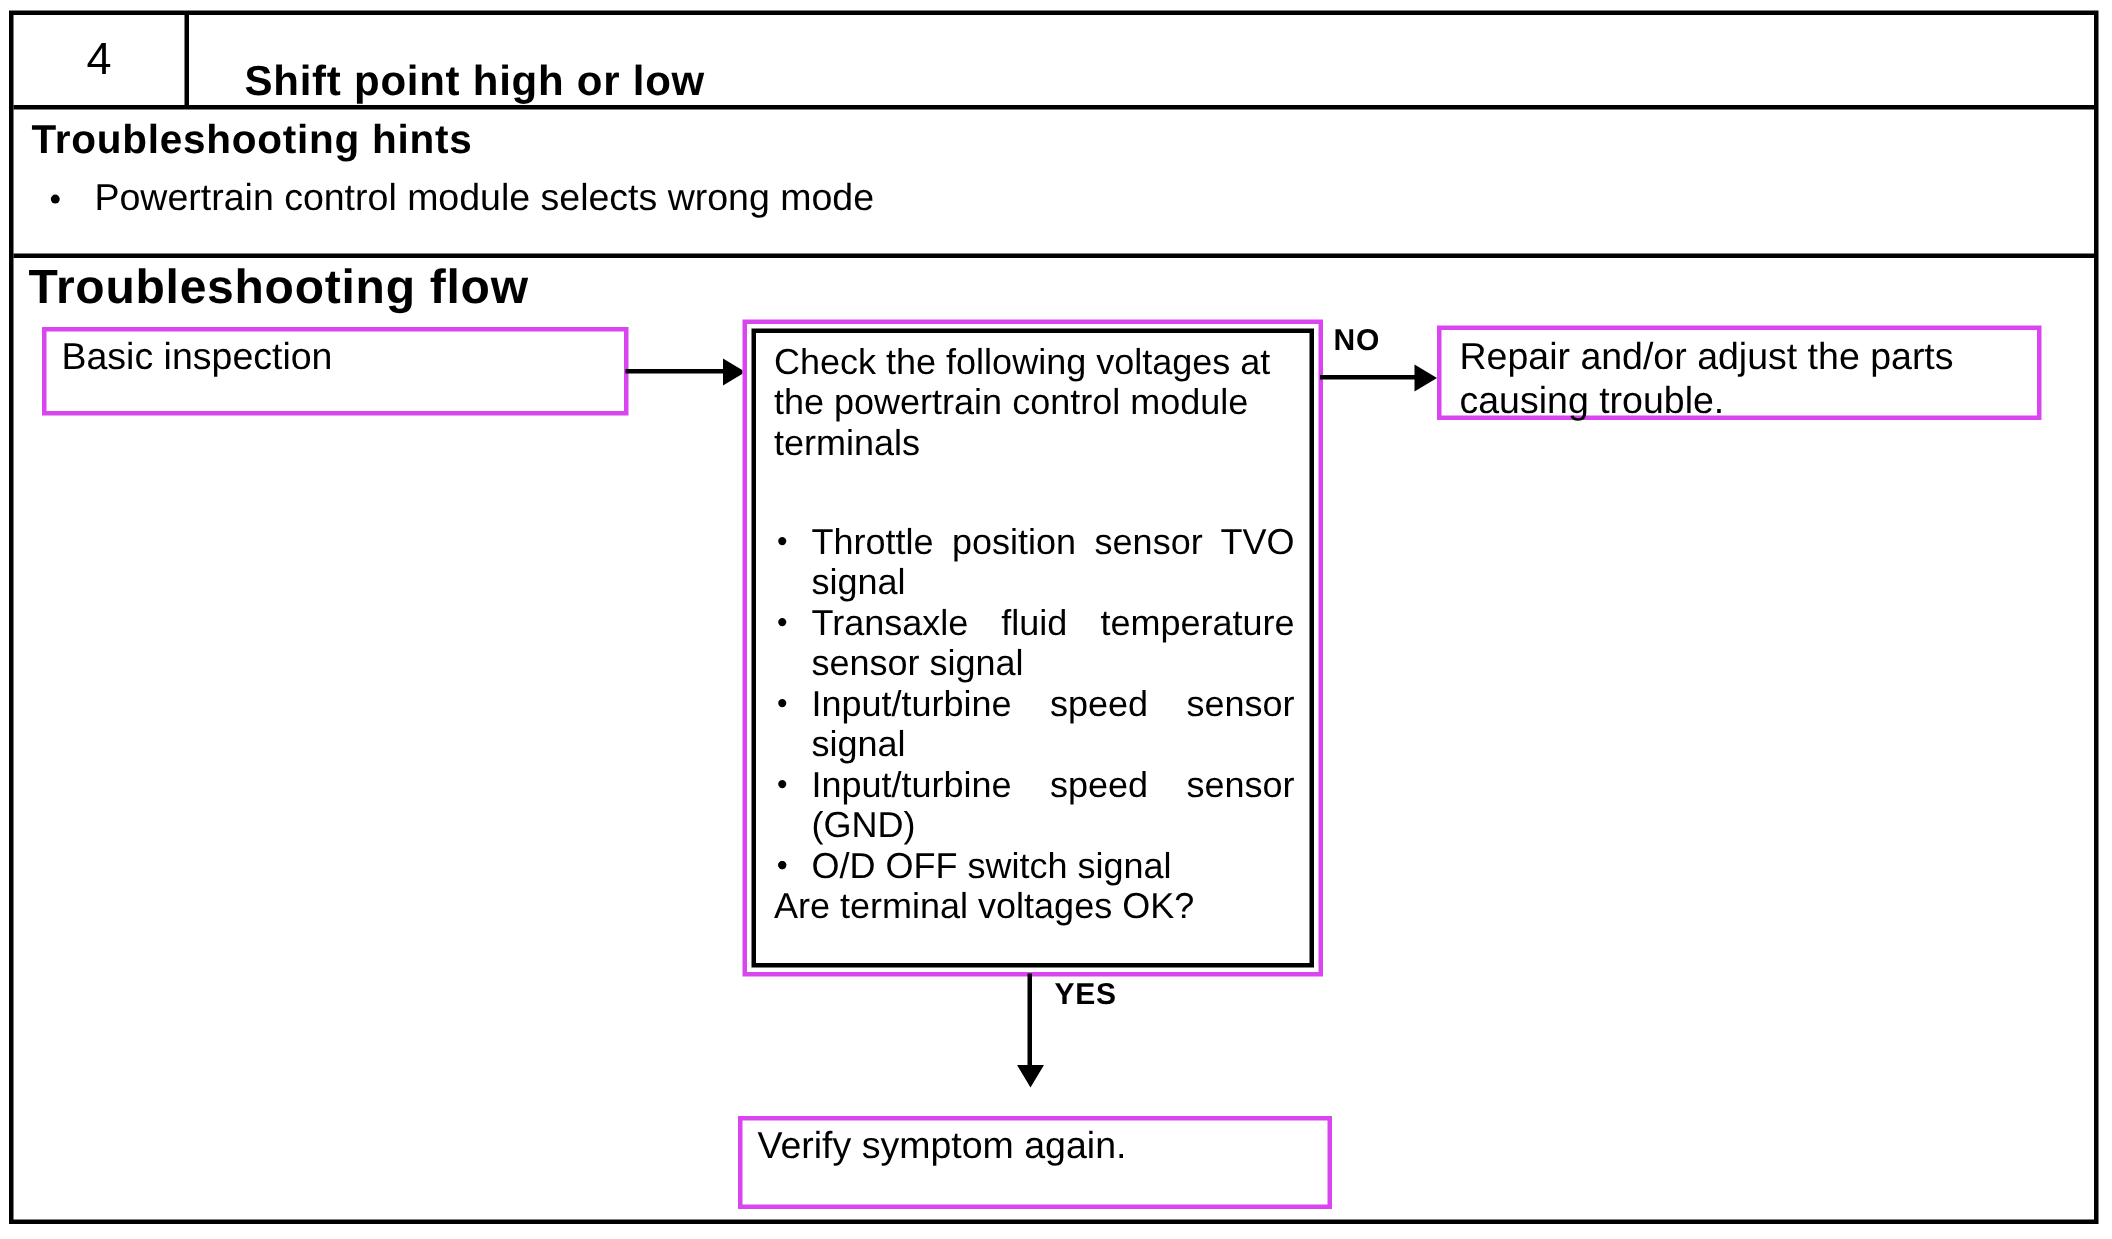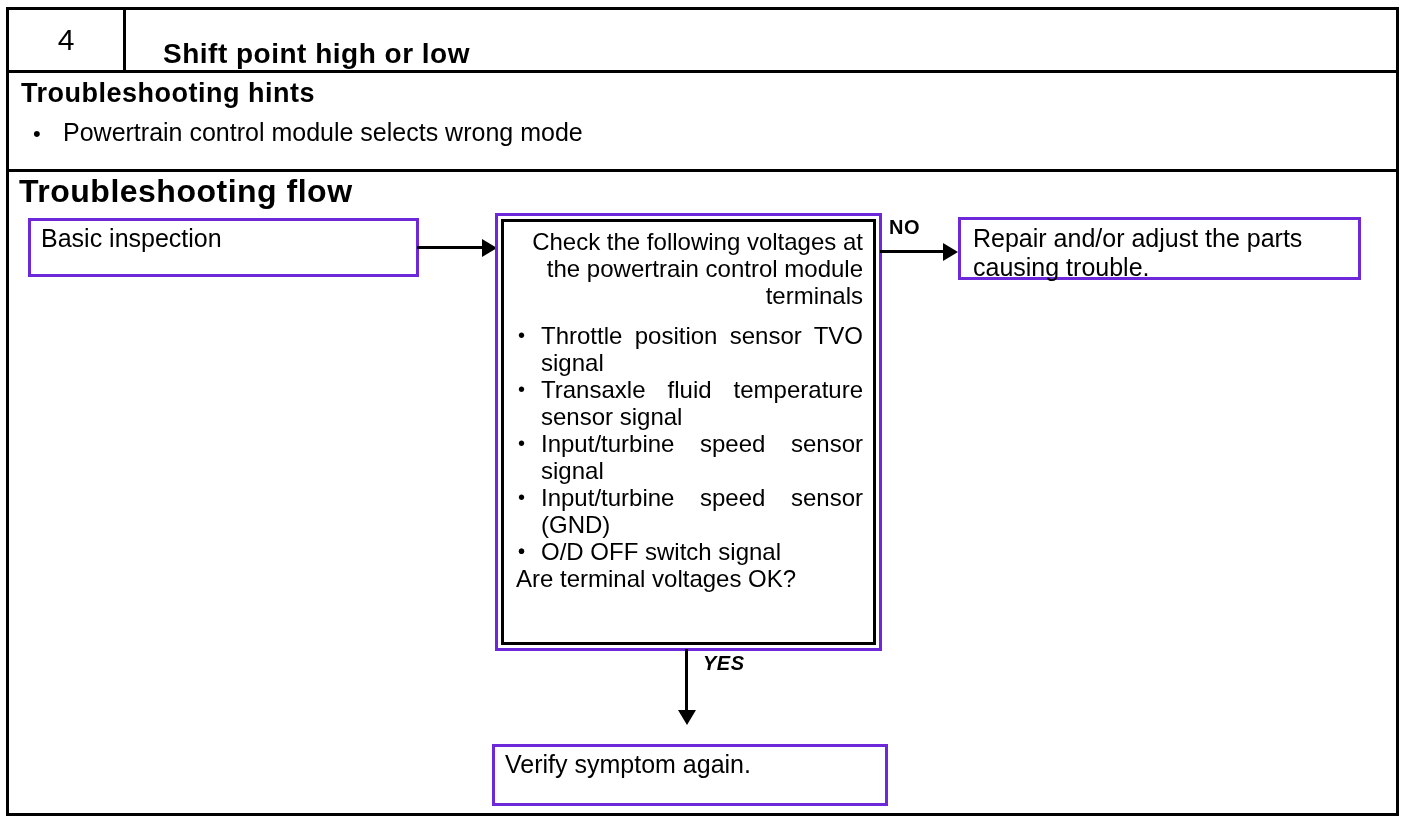--- a/index.html
+++ b/index.html
@@ -83,59 +83,59 @@
   .flow-heading {
     position: absolute;
     left: 10px;
     top: 1px;
     font-size: 32px;
     font-weight: bold;
     letter-spacing: 0.5px;
   }
   .fbox {
     position: absolute;
-    border: 3px solid #6d28d9;
+    border: 3px solid #d946ef;
     box-sizing: border-box;
     font-size: 25px;
     line-height: 29px;
     background: #fff;
   }
   .start-box   { left: 19px;  top: 46px;  width: 391px; height: 59px; padding: 3px 10px; }
   .check-outer { left: 486px; top: 41px;  width: 387px; height: 438px; padding: 3px; }
   .check-inner {
     border: 3px solid #000;
     box-sizing: border-box;
     width: 100%;
     height: 100%;
     padding: 6px 10px 4px 12px;
     font-size: 24px;
     line-height: 27px;
   }
-  .check-intro { margin-bottom: 13px; text-align: right; }
+  .check-intro { margin-bottom: 39px; }
   .check-item {
     position: relative;
     padding-left: 25px;
     text-align: justify;
   }
   .check-item .item-bullet {
     position: absolute;
     left: 2px;
     top: 0;
     font-size: 20px;
   }
   .no-box     { left: 949px; top: 45px;  width: 403px; height: 63px; padding: 4px 12px; }
   .verify-box { left: 483px; top: 572px; width: 396px; height: 62px; padding: 3px 10px; }
   .branch-label {
     position: absolute;
     font-size: 20px;
     font-weight: bold;
     letter-spacing: 0.5px;
   }
   .no-label  { left: 880px; top: 44px; }
-  .yes-label { left: 694px; top: 480px; font-style: italic; }
+  .yes-label { left: 694px; top: 480px; }
   
   .hline { position: absolute; height: 3px; background: #000; }
   .vline { position: absolute; width: 3px;  background: #000; }
   .arrow1-line { left: 408px; top: 74px; width: 72px; }
   .arrow2-line { left: 871px; top: 78px; width: 66px; }
   .arrow3-line { left: 676px; top: 477px; height: 62px; }
   .head-right {
     position: absolute;
     width: 0; height: 0;
     border-top: 9px solid transparent;

